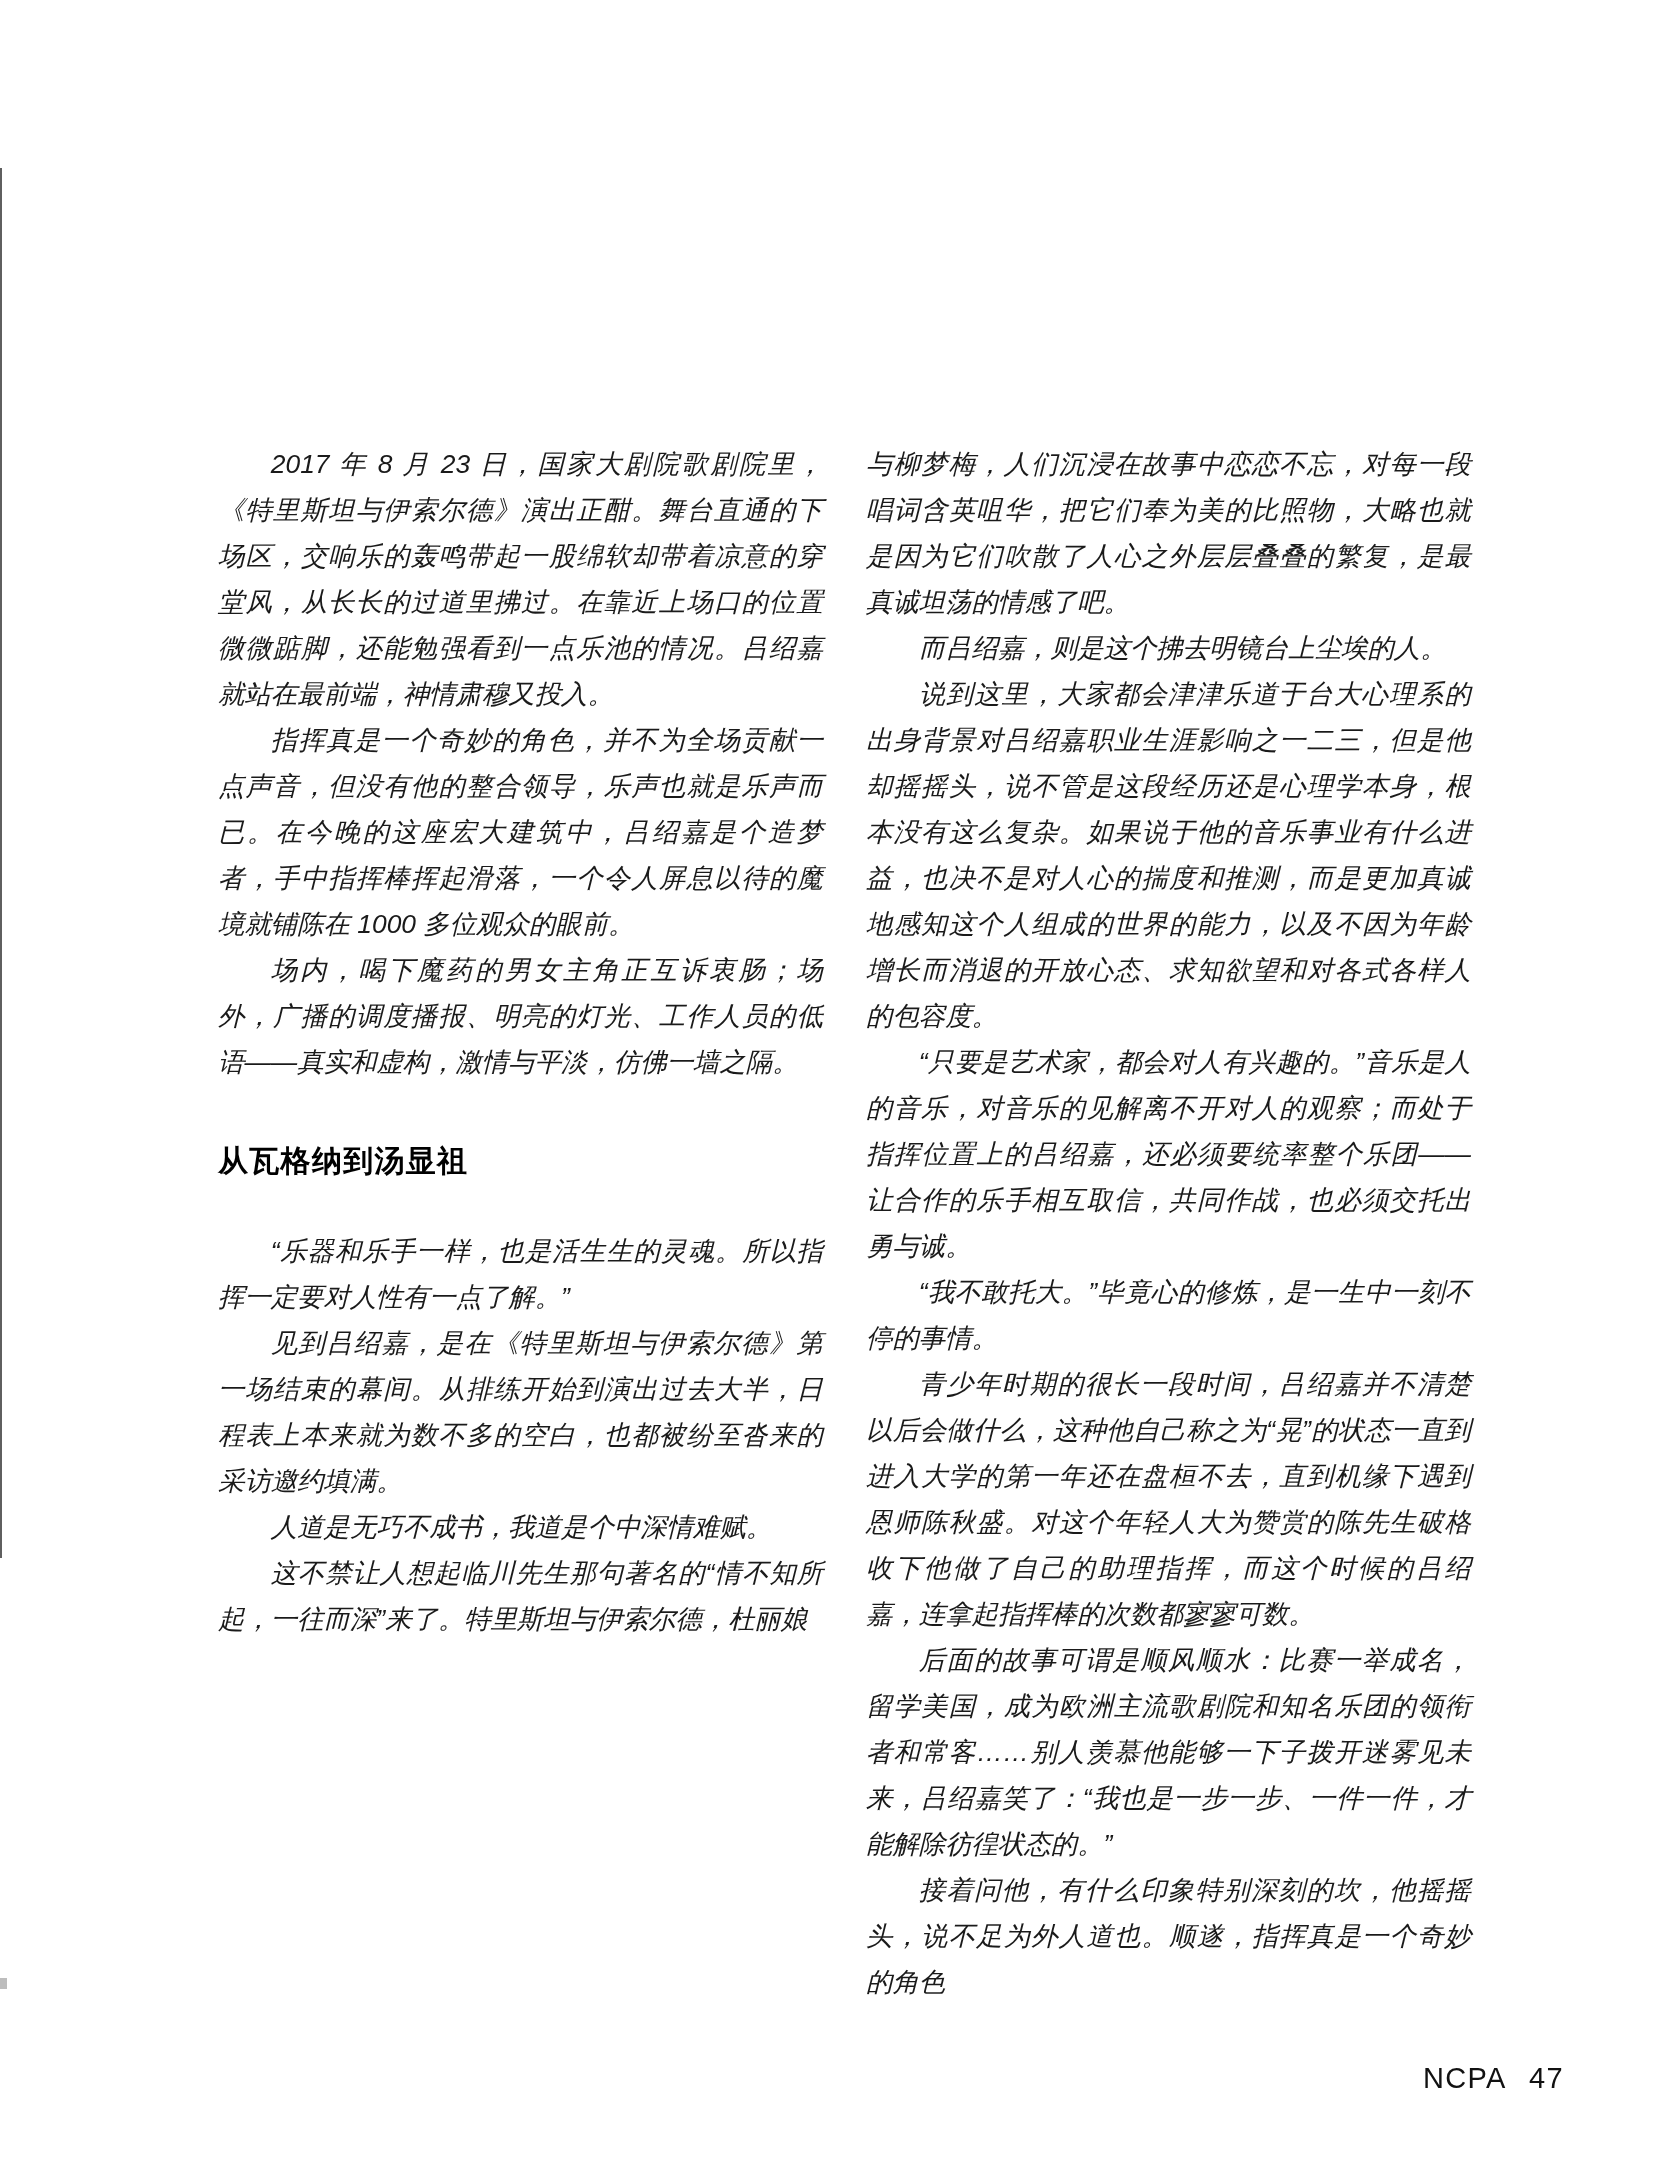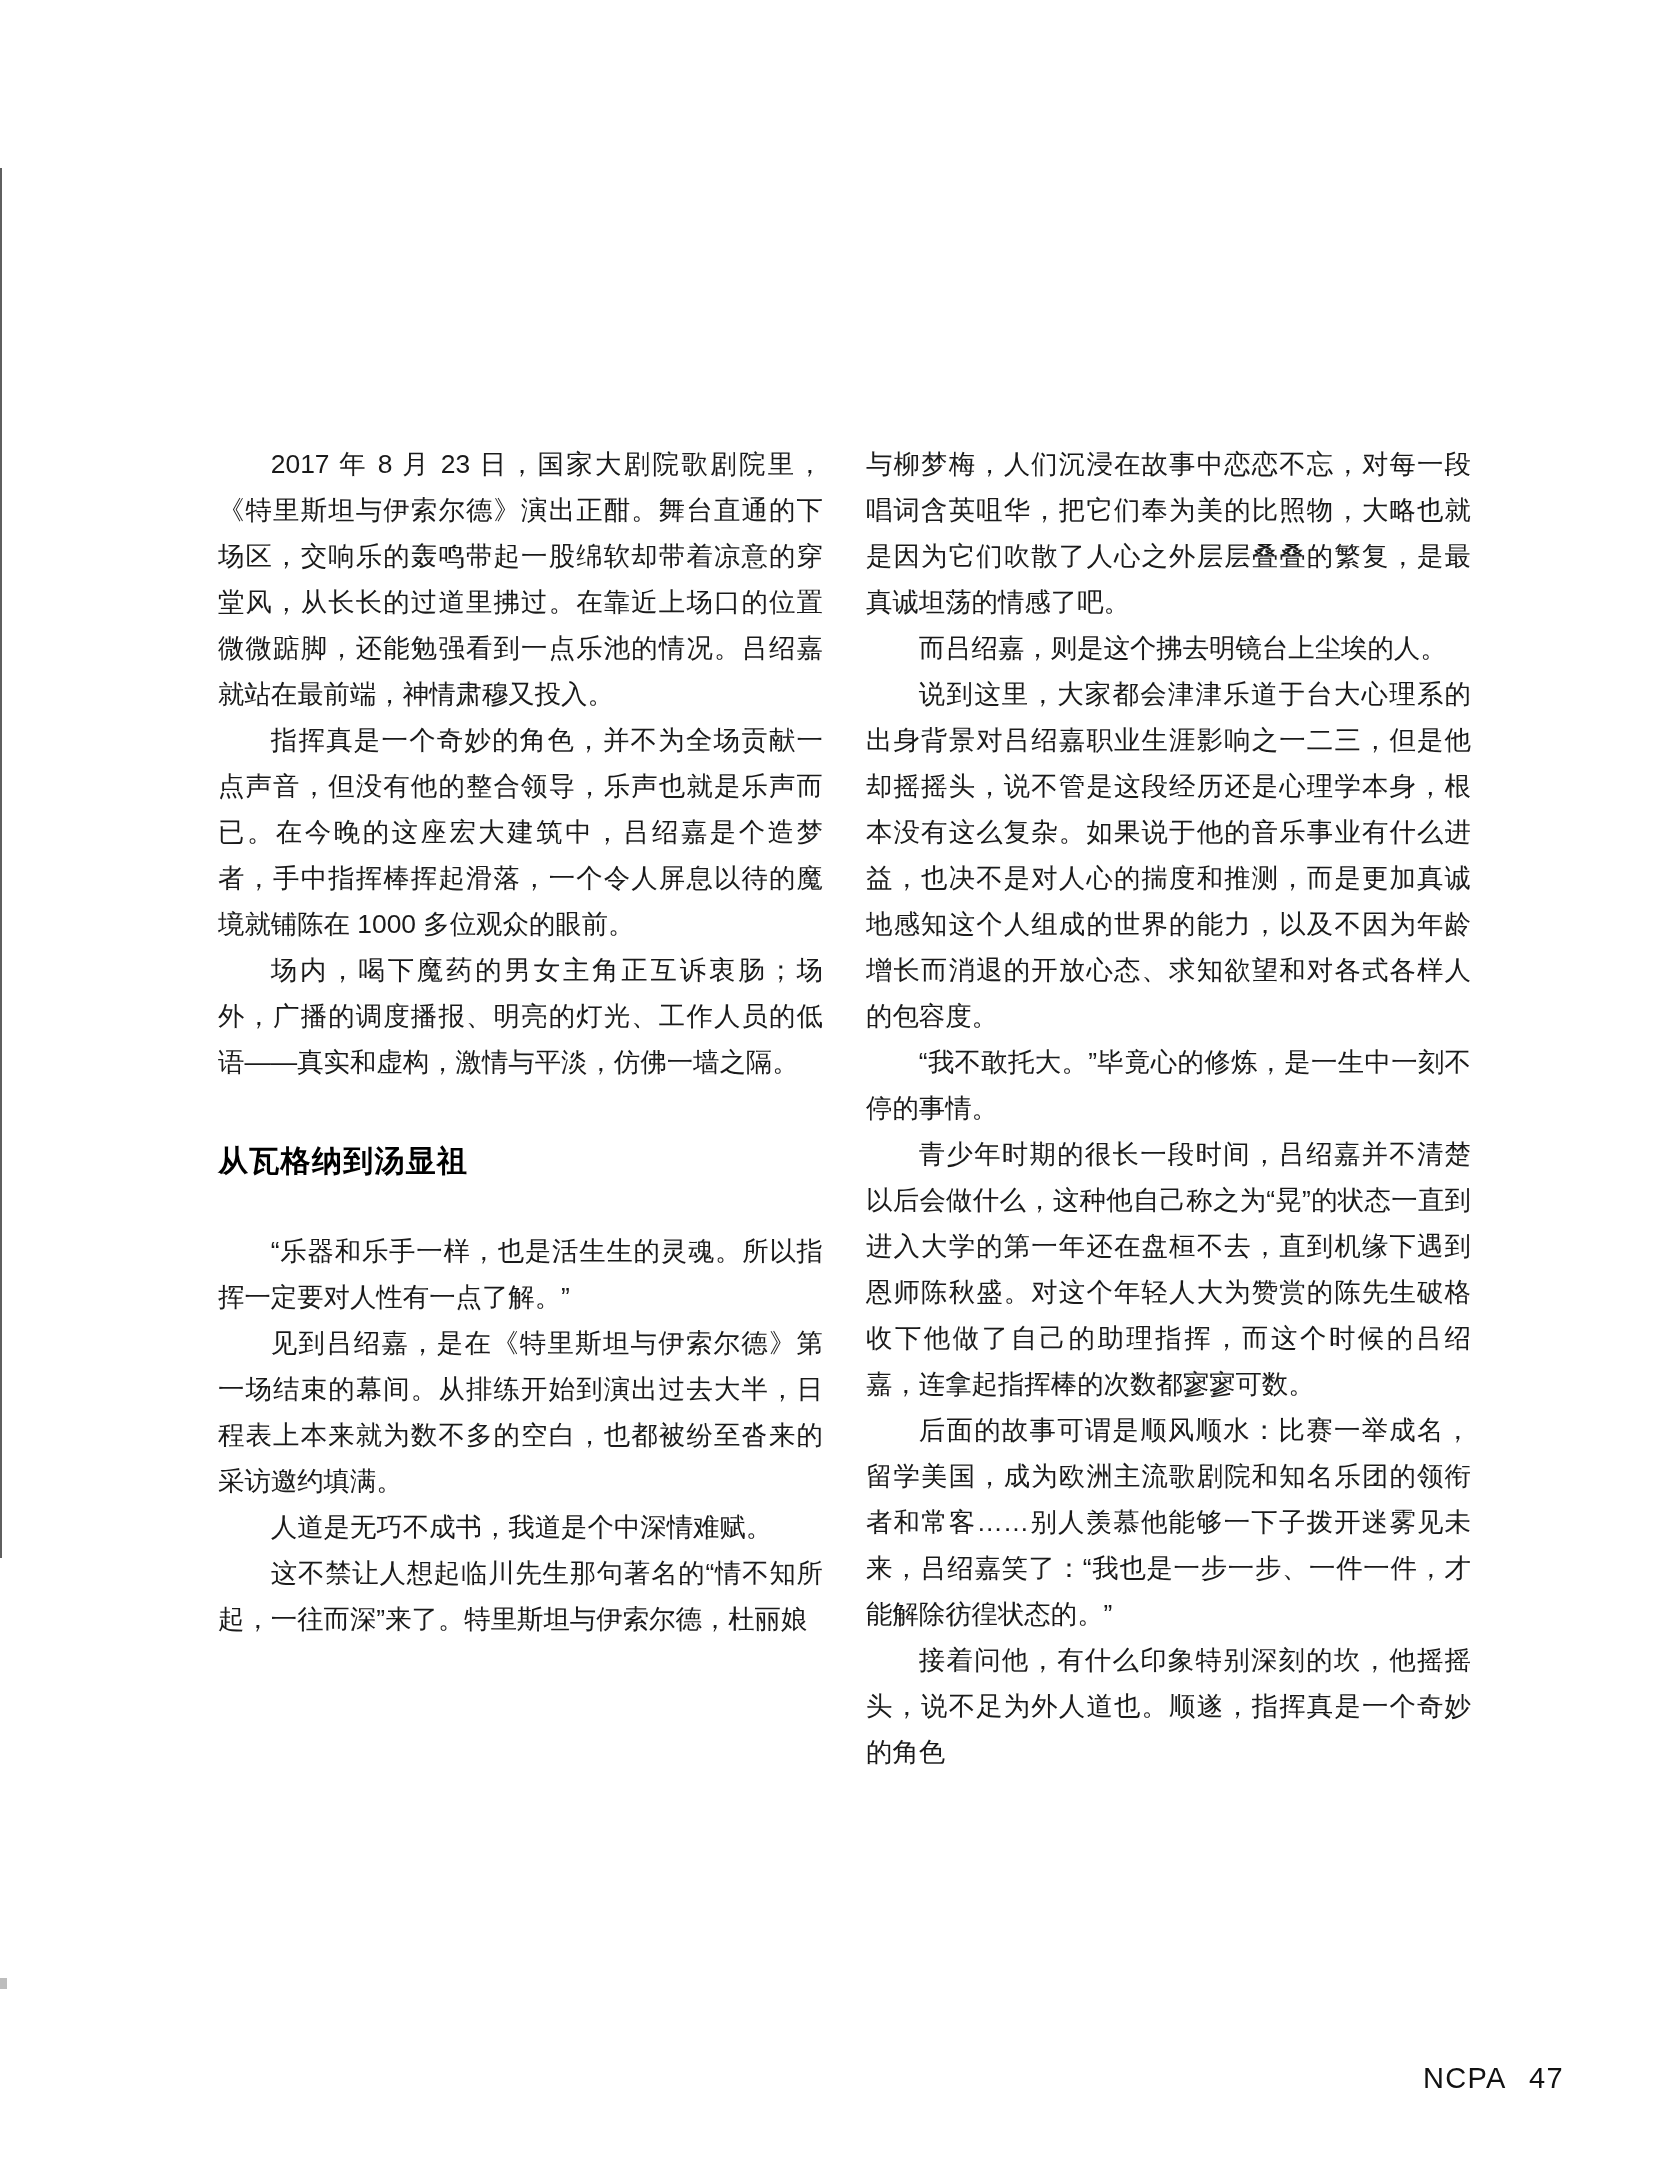--- a/index.html
+++ b/index.html
@@ -40,20 +40,21 @@
     font-size: 26.4px;
     line-height: 46px;
     color: #1a1a1a;
     text-align: justify;
     text-align-last: left;
   }
   .col-left  { left: 218px; }
   .col-right { left: 866px; }
   .col p.para {
     margin: 0;
+    font-style: italic;
   }
   .col p.para.indent {
     text-indent: 2em;
   }
   .col h2.heading {
     margin: 53px 0 44px 0;
     font-size: 30px;
     line-height: 46px;
     font-weight: bold;
     color: #000000;
@@ -89,20 +90,21 @@
       <p class="para indent">“乐器和乐手一样，也是活生生的灵魂。所以指挥一定要对人性有一点了解。”</p>
       <p class="para indent">见到吕绍嘉，是在《特里斯坦与伊索尔德》第一场结束的幕间。从排练开始到演出过去大半，日程表上本来就为数不多的空白，也都被纷至沓来的采访邀约填满。</p>
       <p class="para indent">人道是无巧不成书，我道是个中深情难赋。</p>
       <p class="para indent">这不禁让人想起临川先生那句著名的“情不知所起，一往而深”来了。特里斯坦与伊索尔德，杜丽娘</p>
     </div>
 
   <div class="col col-right">
       <p class="para">与柳梦梅，人们沉浸在故事中恋恋不忘，对每一段唱词含英咀华，把它们奉为美的比照物，大略也就是因为它们吹散了人心之外层层叠叠的繁复，是最真诚坦荡的情感了吧。</p>
       <p class="para indent">而吕绍嘉，则是这个拂去明镜台上尘埃的人。</p>
       <p class="para indent">说到这里，大家都会津津乐道于台大心理系的出身背景对吕绍嘉职业生涯影响之一二三，但是他却摇摇头，说不管是这段经历还是心理学本身，根本没有这么复杂。如果说于他的音乐事业有什么进益，也决不是对人心的揣度和推测，而是更加真诚地感知这个人组成的世界的能力，以及不因为年龄增长而消退的开放心态、求知欲望和对各式各样人的包容度。</p>
+      <p class="para indent">“只要是艺术家，都会对人有兴趣的。”音乐是人的音乐，对音乐的见解离不开对人的观察；而处于指挥位置上的吕绍嘉，还必须要统率整个乐团——让合作的乐手相互取信，共同作战，也必须交托出勇与诚。</p>
       <p class="para indent">“我不敢托大。”毕竟心的修炼，是一生中一刻不停的事情。</p>
       <p class="para indent">青少年时期的很长一段时间，吕绍嘉并不清楚以后会做什么，这种他自己称之为“晃”的状态一直到进入大学的第一年还在盘桓不去，直到机缘下遇到恩师陈秋盛。对这个年轻人大为赞赏的陈先生破格收下他做了自己的助理指挥，而这个时候的吕绍嘉，连拿起指挥棒的次数都寥寥可数。</p>
       <p class="para indent">后面的故事可谓是顺风顺水：比赛一举成名，留学美国，成为欧洲主流歌剧院和知名乐团的领衔者和常客……别人羡慕他能够一下子拨开迷雾见未来，吕绍嘉笑了：“我也是一步一步、一件一件，才能解除彷徨状态的。”</p>
       <p class="para indent">接着问他，有什么印象特别深刻的坎，他摇摇头，说不足为外人道也。顺遂，指挥真是一个奇妙的角色</p>
     </div>
 
   <div class="footer">
     <span>NCPA</span>
     <span>47</span>
   </div>

